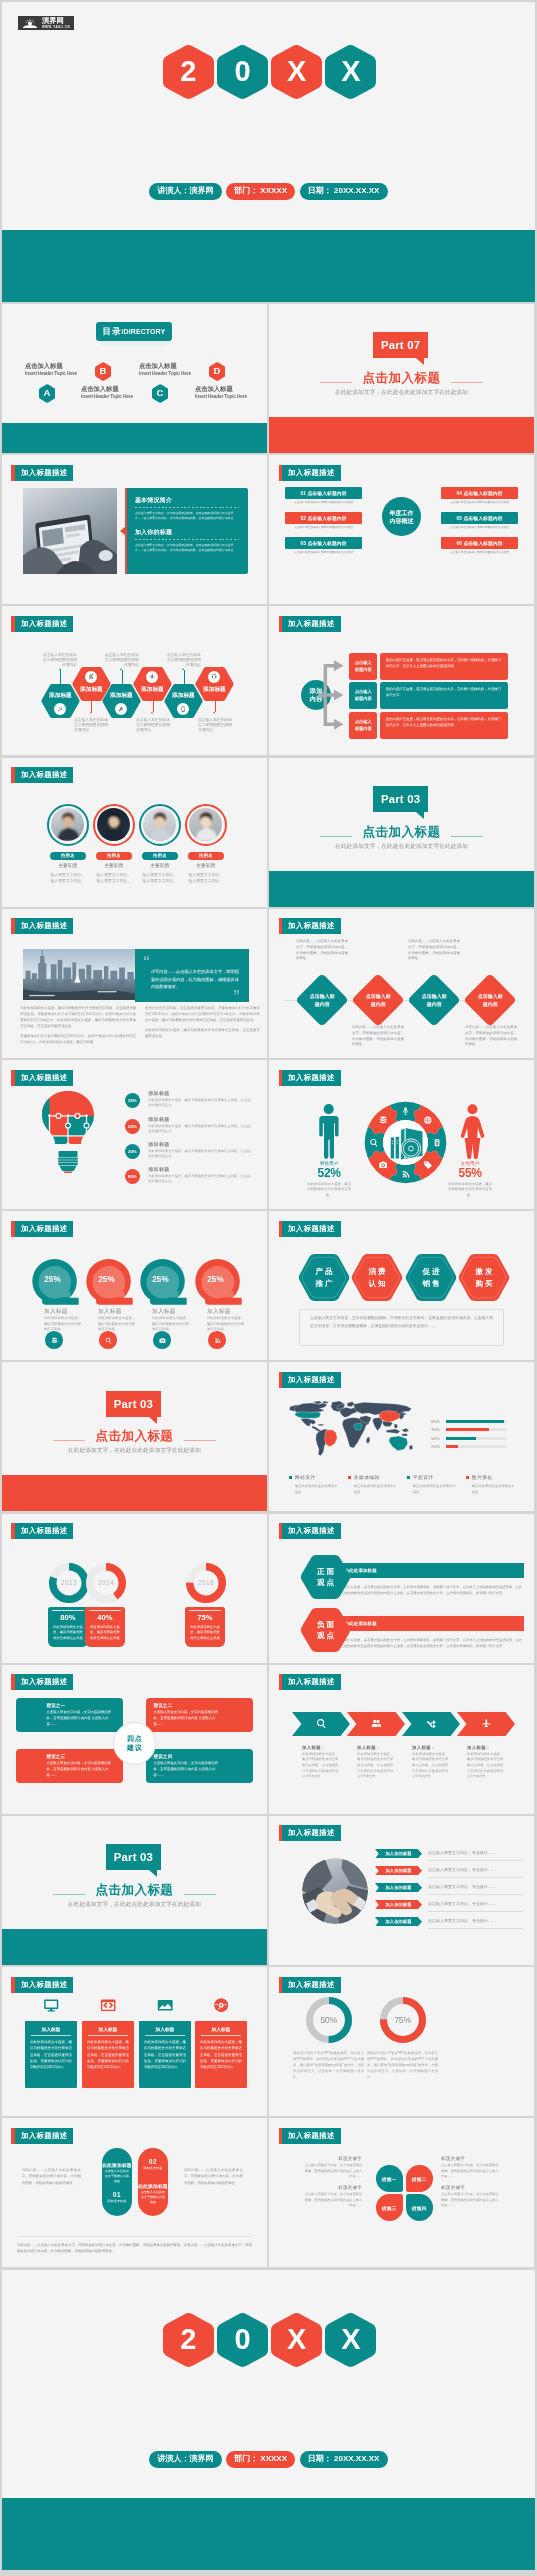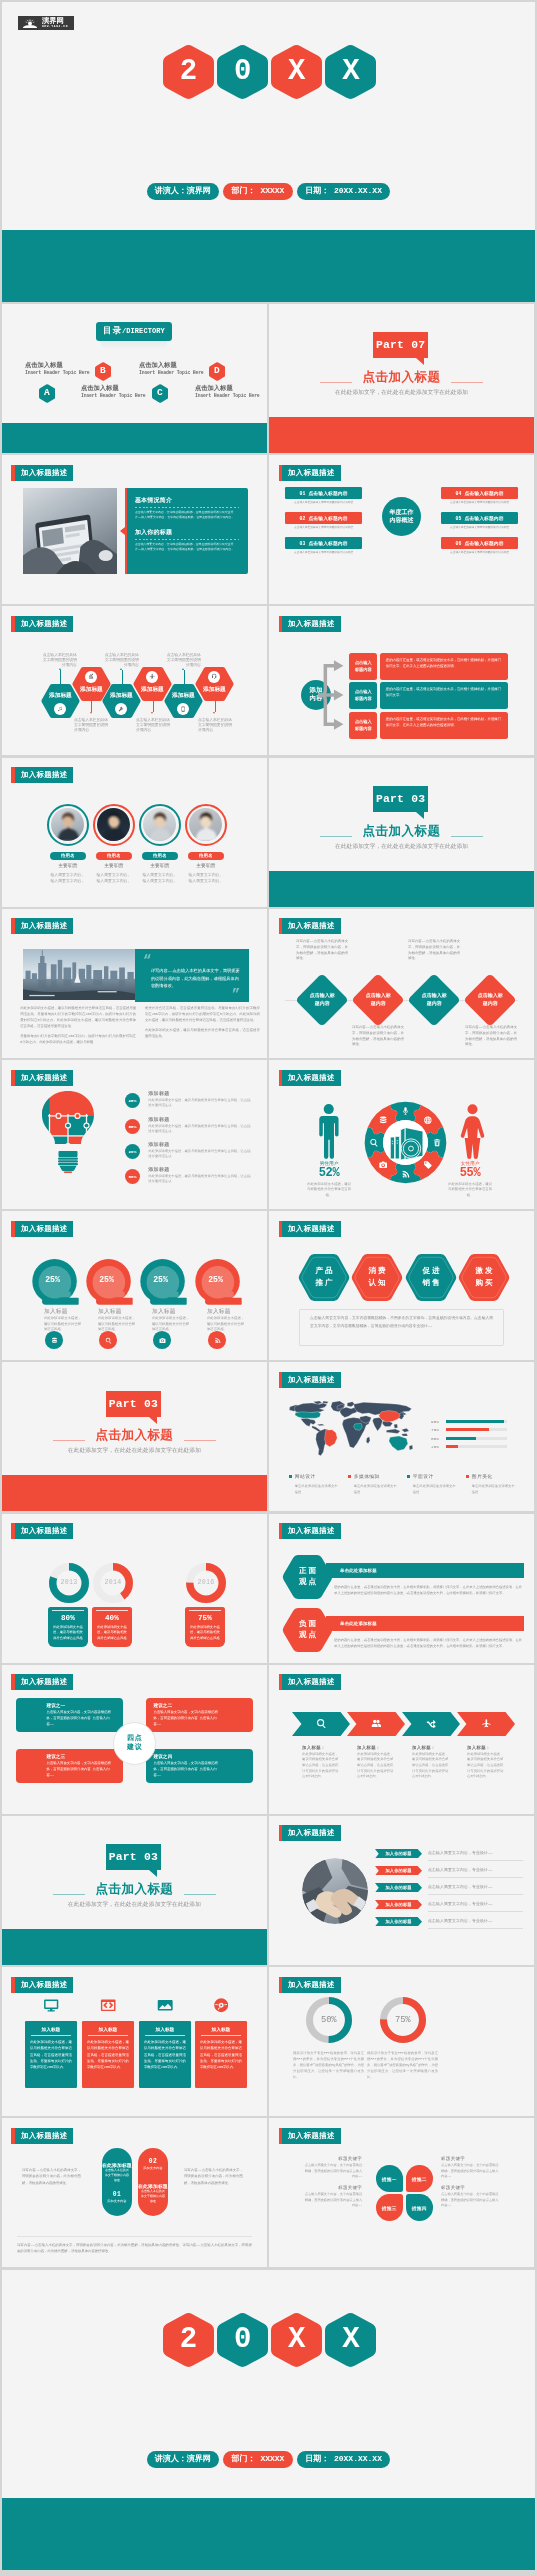--- a/index.html
+++ b/index.html
@@ -1,19 +1,19 @@
 <!DOCTYPE html>
 <html style="font-size:10px"><head>
 <meta charset="utf-8">
 <title>PPT Template Preview</title>
 <style>
 *{box-sizing:border-box;margin:0;padding:0}
 html{background:#d5d5d5}
 body{width:537px;background:#d5d5d5;font-family:"Liberation Sans","DejaVu Sans",sans-serif;-webkit-font-smoothing:antialiased;}
-.deck{width:537px;padding:1.9px 2.5px 2.5px 1.9px;display:flex;flex-wrap:wrap;column-gap:2.2px;row-gap:2.2px;font-family:Liberation Mono, monospace;}
+.deck{width:537px;padding:1.9px 2.5px 2.5px 1.9px;display:flex;flex-wrap:wrap;column-gap:2.2px;row-gap:2.2px;}
 .slide{position:relative;background:#f4f4f4;overflow:hidden;flex:0 0 auto;}
 .slide.full{width:533px;height:300px}
 .slide.half{width:265px;height:149px}
 .t{color:#0a8b8b}.r{color:#ef4b38}
 .bgt{background:#0a8b8b}.bgr{background:#ef4b38}
 
 
 .logo{position:absolute;left:16px;top:14px;width:56px;height:14.5px;background:#3b3b3b;overflow:hidden}
 .logo svg{position:absolute;left:5px;top:1.9px}
 .logo .logo-txt{position:absolute;left:24px;top:1.3px;color:#fff;font-size:7.3px;font-weight:bold;letter-spacing:0;line-height:1.15}
@@ -179,21 +179,21 @@
 .dy-donut{position:absolute;left:1.1px;top:49px;width:40px;height:40px}
 .dy-donut svg{display:block}
 .dy-donut span{position:absolute;inset:0;display:flex;align-items:center;justify-content:center;color:#b9b9b9;font-size:6.6px;letter-spacing:0.3px}
 .dy-card{position:absolute;left:0;top:93px;width:40px;height:40px;border-radius:2.5px 2.5px 5.7px 5.7px;padding:3.8px 3.8px 0}
 .dy-rule{display:block;height:0.9px;background:rgba(255,255,255,.8);margin:0 0.6px 3.2px}
 .dy-card b{display:block;text-align:center;color:#fff;font-size:7.6px;font-weight:bold;line-height:1.1}
 .dy-card p{color:#fff;font-size:3.3px;line-height:1.75;text-align:center;margin-top:1.9px}
 
 
 .vw{position:absolute;left:0;right:0;height:53px}
-.vw-hex{position:absolute;left:13px;top:0;width:51px;height:44px;display:flex;align-items:center;justify-content:center;z-index:2}
+.vw-hex{position:absolute;left:31px;top:0;width:51px;height:44px;display:flex;align-items:center;justify-content:center;z-index:2}
 .vw-hex>svg{position:absolute;inset:0}
 .vw-hex span{position:relative;z-index:2;text-align:center;color:#fff;font-size:7.6px;font-weight:bold;line-height:1.45;letter-spacing:1.9px;text-indent:1.9px}
 .vw-hex span b{display:block;font-weight:bold}
 .vw-tag{position:absolute;left:57px;width:198px;top:8.5px;height:15px;color:#fff;font-size:4.4px;font-weight:bold;padding-left:14px;line-height:15px;letter-spacing:0.2px}
 .vw-body{position:absolute;left:65px;width:188px;top:29px;color:#8f8f8f;font-size:3.3px;line-height:1.95;text-align:justify}
 
 
 .fr-circle{position:absolute;left:111px;top:57px;width:43px;height:43px;border-radius:50%;background:#fff;border:0.6px solid #e2e2e2;display:flex;flex-direction:column;align-items:center;justify-content:center;color:#0a8b8b;font-size:7px;font-weight:bold;line-height:1.35;z-index:3;letter-spacing:0.6px;text-indent:0.6px}
 .fr{position:absolute;width:107px;height:34px;border-radius:3.8px;padding:4.4px 7.6px}
 .fr.l{left:14px}.fr.r{left:144px}
@@ -1258,21 +1258,21 @@
             <circle cx="32" cy="32" r="26" fill="none" stroke="#0a8b8b" stroke-width="12" stroke-dasharray="130.69 163.36" transform="rotate(-90 32 32)"></circle>
           </svg>
           <span>2013</span>
         </div>
     <div class="dy-card" style="background:#0a8b8b">
       <i class="dy-rule"></i>
       <b>80%</b>
       <p>此处添加详细文本描述，建议与标题相关并符合整体语言风格</p>
     </div>
   </div>
-  <div class="dy" style="left:90px">
+  <div class="dy" style="left:83px">
     <div class="dy-donut">
           <svg width="40" height="40" viewBox="0 0 64 64" aria-hidden="true">
             <circle cx="32" cy="32" r="26" fill="none" stroke="#ececec" stroke-width="12" opacity="1"></circle>
             <circle cx="32" cy="32" r="26" fill="none" stroke="#ef4b38" stroke-width="12" stroke-dasharray="65.35 163.36" transform="rotate(-90 32 32)"></circle>
           </svg>
           <span>2014</span>
         </div>
     <div class="dy-card" style="background:#ef4b38">
       <i class="dy-rule"></i>
       <b>40%</b>

